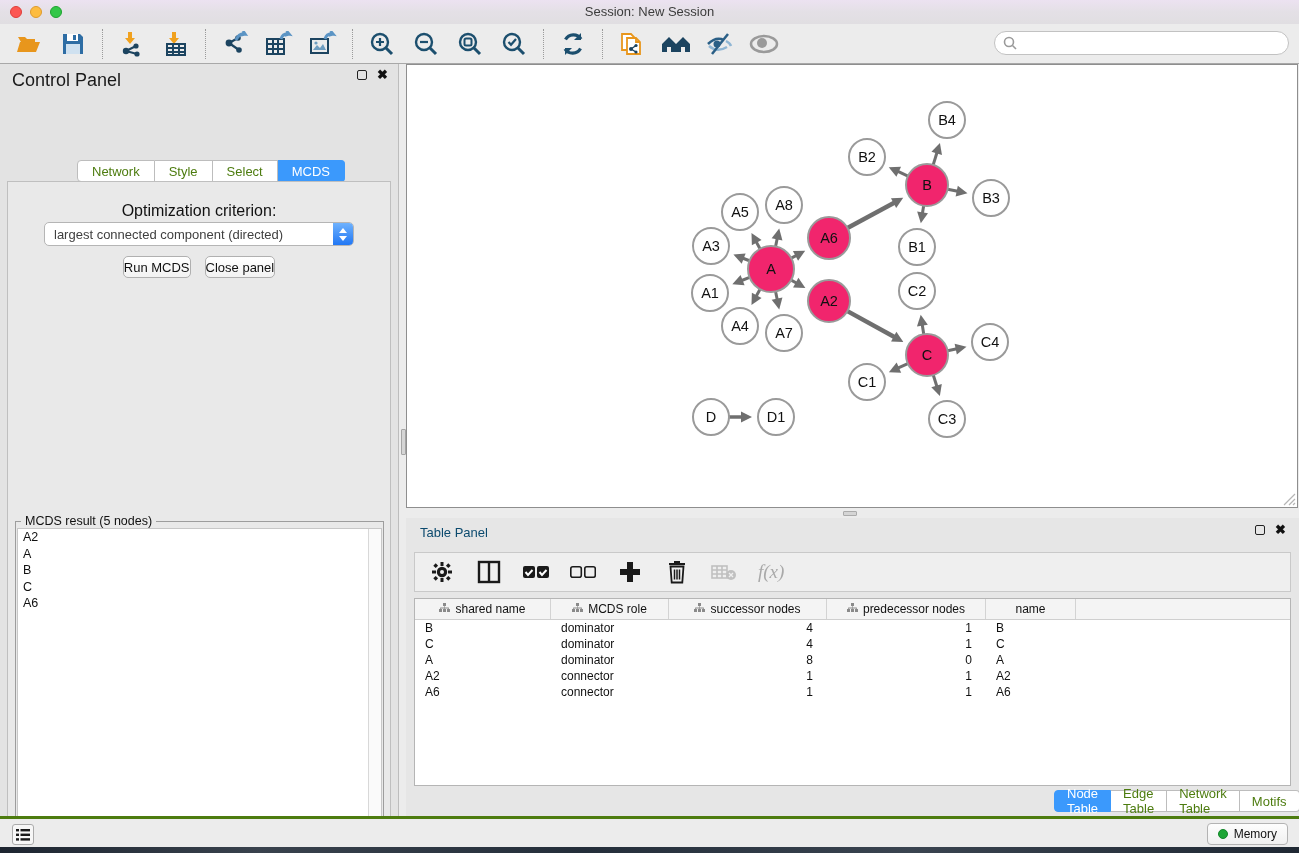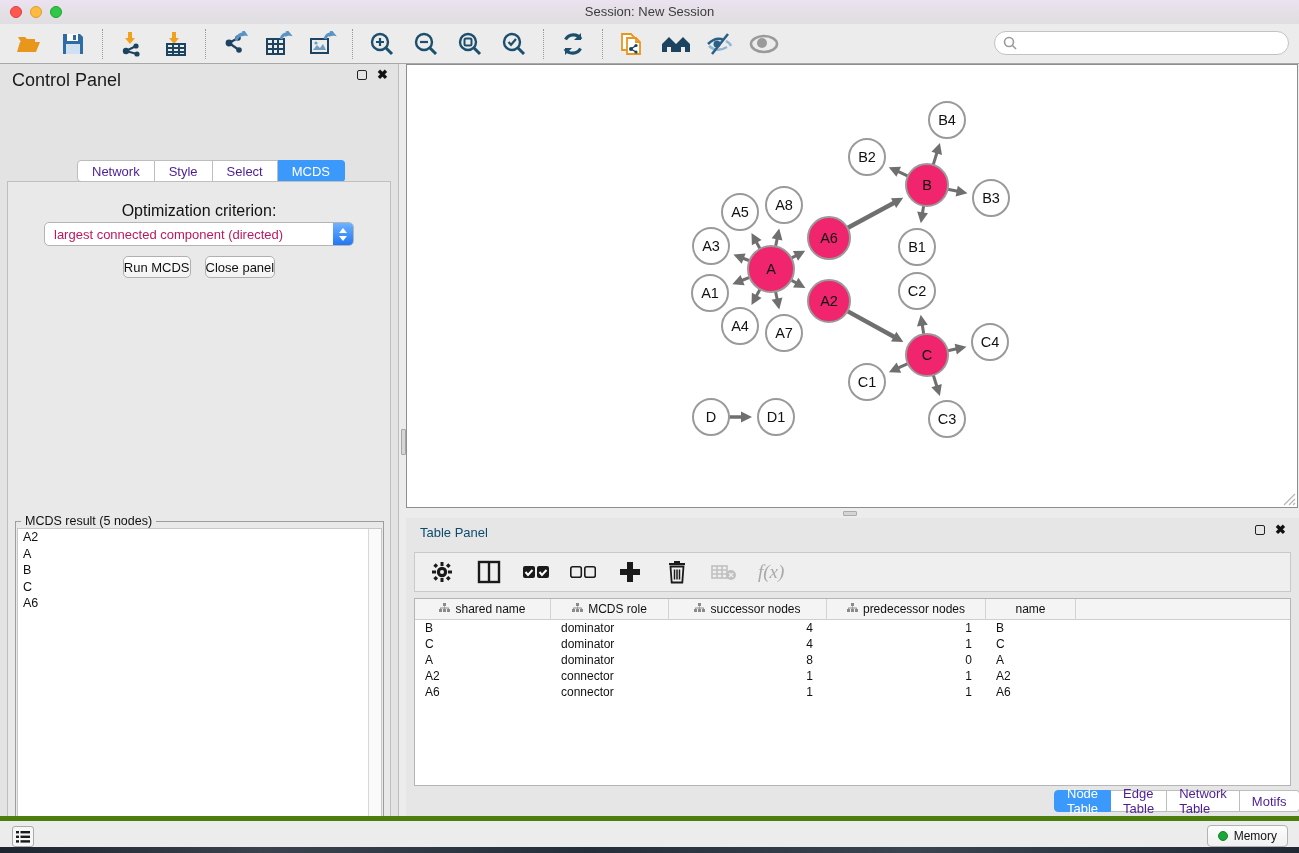--- a/index.html
+++ b/index.html
@@ -31,32 +31,32 @@
   .control-panel { position:absolute; left:0; top:64px; width:399px; height:752px;
     background:#e3e3e3; border-right:1px solid #bdbdbd; }
   .panel-header { position:absolute; left:0; top:0; width:100%; height:26px; }
   .panel-header .ph-title { position:absolute; left:12px; top:6px; font-size:18px; color:#1a1a1a; }
   .ph-icons { position:absolute; right:10px; top:6px; display:flex; gap:10px; align-items:center; }
   .float-icon { width:10px; height:10px; border:1.5px solid #222; border-radius:2px; display:inline-block; }
   .close-icon { font-size:13px; font-weight:bold; color:#111; line-height:10px; }
 
   .seg-tabs { position:absolute; display:flex; height:22px; }
   .seg-tab { background:#fff; border:1px solid #bdbdbd; border-left:none; padding:0 14px;
-    font-size:13px; color:#4c1d95; display:flex; align-items:center; cursor:pointer; }
+    font-size:13px; color:#4d7c0f; display:flex; align-items:center; cursor:pointer; }
   .seg-tab:first-child { border-left:1px solid #bdbdbd; border-radius:4px 0 0 4px; }
   .seg-tab:last-child { border-radius:0 4px 4px 0; }
   .seg-tab.active { background:#3b99fc; border-color:#3b99fc; color:#fff; }
 
   .cp-tabs { left:77px; top:96px; }
   .cp-inner { position:absolute; left:7px; top:117px; width:384px; height:692px;
     background:#e9e9e9; border:1px solid #bfbfbf; }
   .opt-label { position:absolute; left:0; width:100%; top:20px; text-align:center; font-size:16px; color:#111; }
   .dropdown { position:absolute; left:36px; top:40px; width:310px; height:24px; background:#fff;
     border:1px solid #b5b5b5; border-radius:5px; display:flex; align-items:center; cursor:pointer; }
-  .dropdown .dd-text { flex:1; font-size:13px; color:#be185d; padding-left:9px; white-space:nowrap; }
+  .dropdown .dd-text { flex:1; font-size:13px; color:#404040; padding-left:9px; white-space:nowrap; }
   .dd-cap { width:20px; height:22px; border-radius:0 4px 4px 0; margin-right:0;
     background:linear-gradient(#6fb2fd,#2277f4); display:flex; flex-direction:column;
     align-items:center; justify-content:center; gap:1px; }
   .dd-cap svg { display:block; }
   .btn-row { position:absolute; left:0; top:74px; width:100%; display:flex; justify-content:center; gap:14px; }
   .mac-btn { background:linear-gradient(#ffffff,#f2f2f2); border:1px solid #b0b0b0; border-radius:5px;
     height:22px; padding:0 0; font-size:13px; color:#111; display:flex; align-items:center; cursor:pointer; }
 
   .result-box { position:absolute; left:7px; top:339px; width:369px; height:341px; }
   .result-legend { position:absolute; left:6px; top:-7px; background:#e9e9e9; padding:0 4px;
@@ -101,21 +101,21 @@
     border-right:1px solid #d3d3d3; font-size:12px; color:#111; height:100%; }
   .dt-row { display:flex; height:16px; }
   .dt-cell { padding:1px 6px 0 10px; color:#111; white-space:nowrap; overflow:hidden; }
   .dt-cell.num { text-align:right; padding-right:14px; }
 
   .tp-tabs { left:620px; top:272px;margin-left:28px; }
   .tp-tabs .seg-tab { padding:0 12px; }
 
   
   .statusbar { position:absolute; left:0; top:816px; width:1299px; height:31px;
-    background:#ececec; border-top:5px solid #4d7c0f; }
+    background:#ececec; border-top:3px solid #4d7c0f; }
   .status-left-btn { position:absolute; left:12px; top:5px; width:22px; height:21px;
     background:#f7f7f7; border:1px solid #ababab; border-radius:3px;
     display:flex; align-items:center; justify-content:center; cursor:pointer; }
   .memory-btn { position:absolute; right:11px; top:4px; height:22px; padding:0 10px;
     background:linear-gradient(#fdfdfd,#f0f0f0); border:1px solid #b3b3b3; border-radius:4px;
     display:flex; align-items:center; gap:6px; font-size:12px; color:#111; cursor:pointer; }
   .mem-dot { width:10px; height:10px; border-radius:50%; background:#1da535; border:1px solid #13862a; }
 
   .desktop-strip { position:absolute; left:0; top:847px; width:1299px; height:6px;
     background:linear-gradient(90deg,#1d2530,#39424d 20%,#242e3a 45%,#3a4450 70%,#1f2833); }

